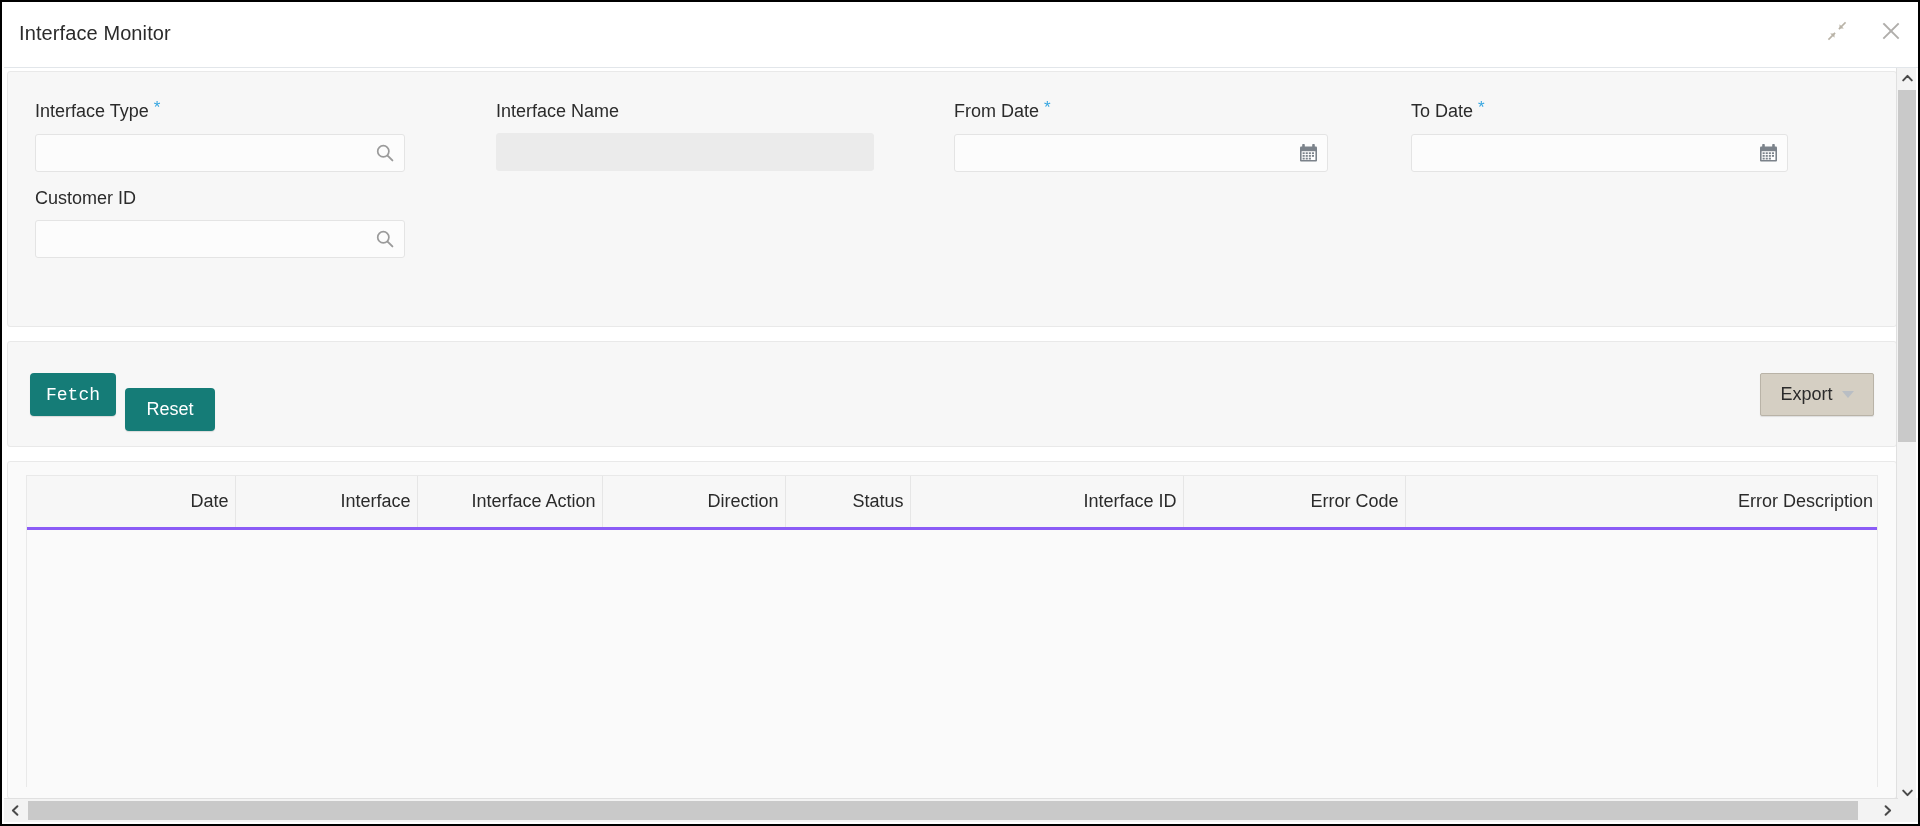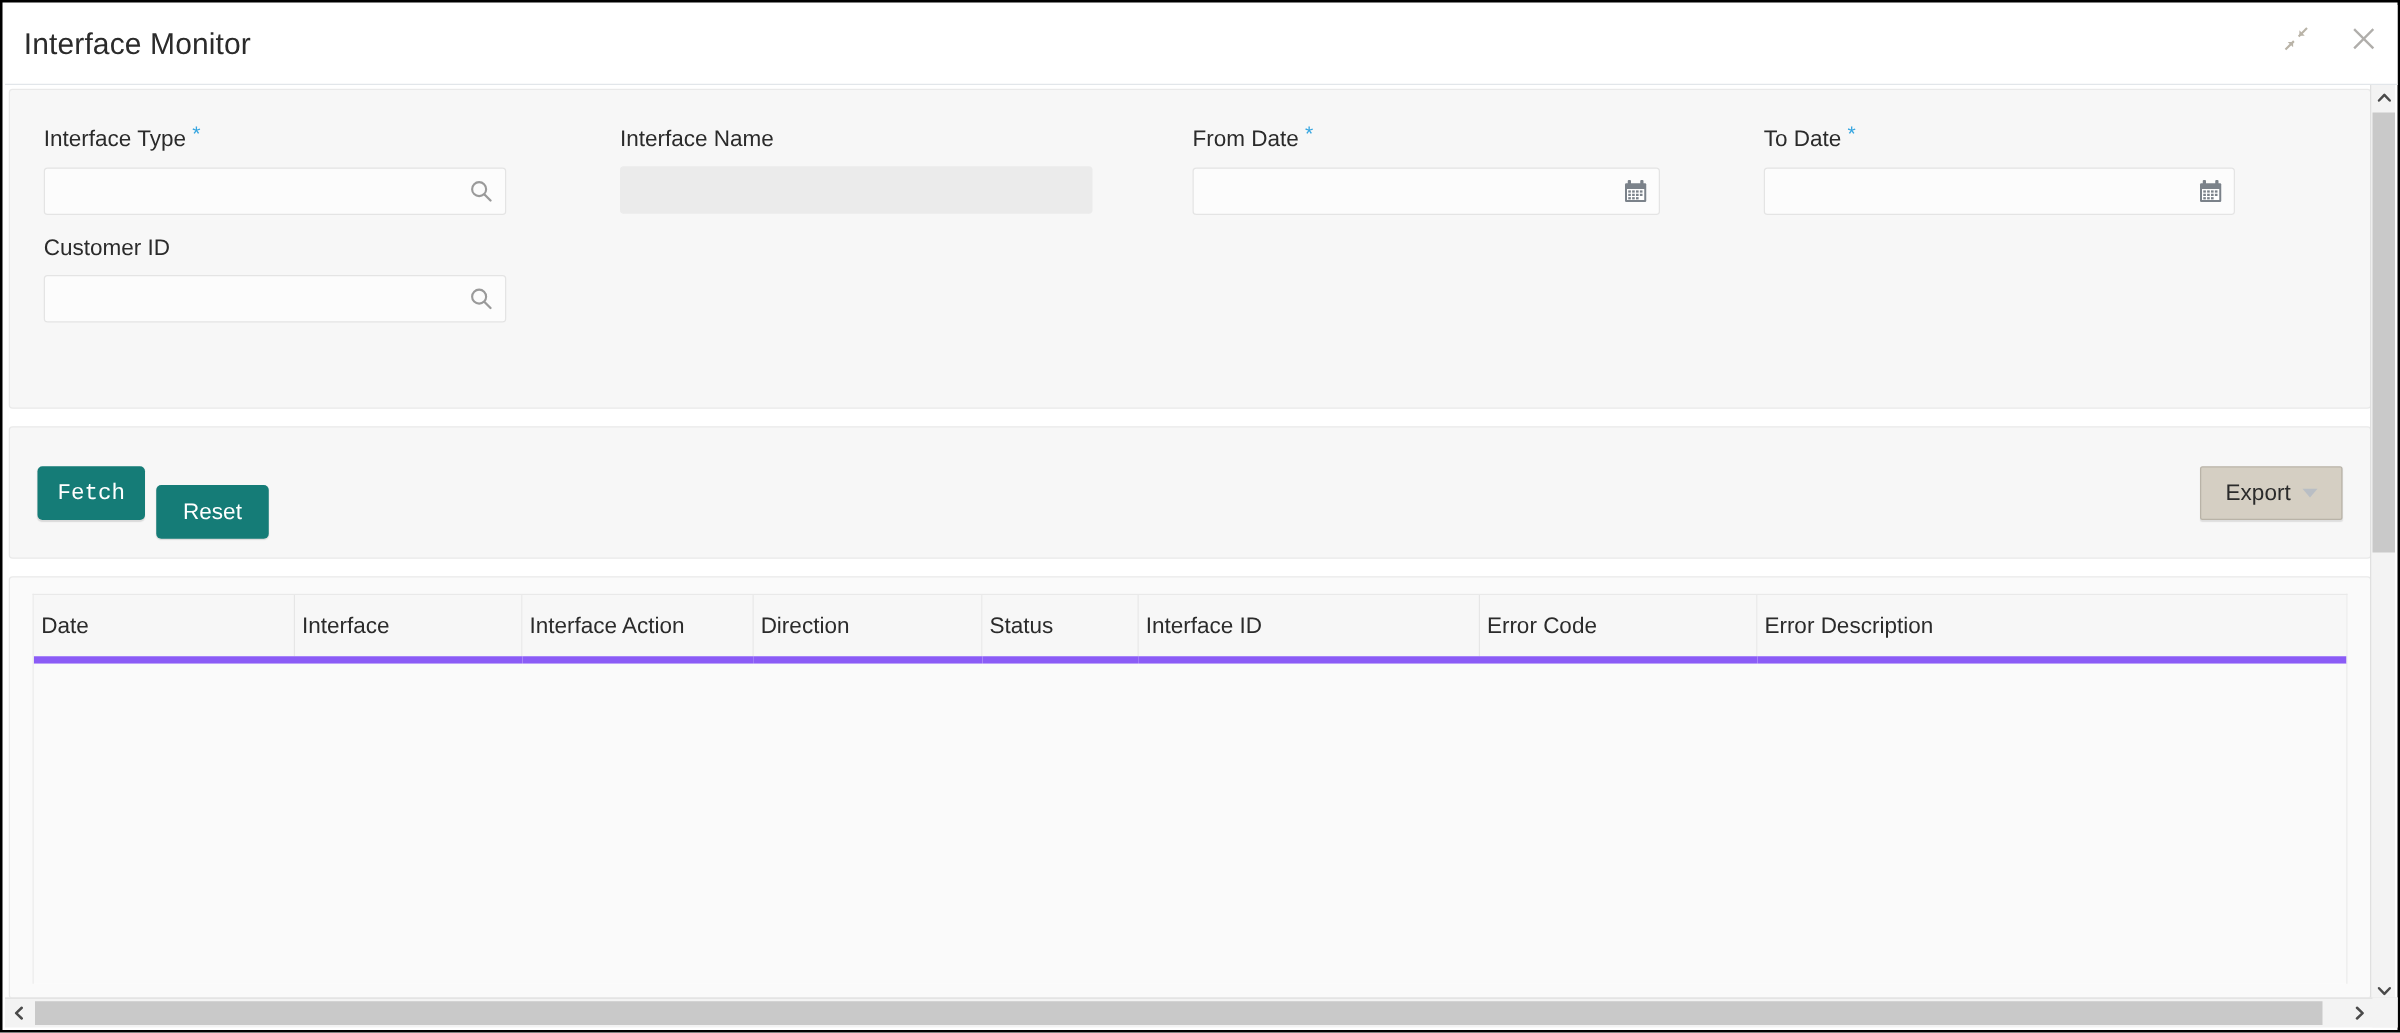--- a/index.html
+++ b/index.html
@@ -21,21 +21,21 @@
 
   
   .titlebar {
     position: absolute; left: 2px; top: 2px;
     width: 1916px; height: 64px;
     background: #ffffff;
     border-bottom: 1px solid #e2e6ea;
   }
   .title-text {
     position: absolute; left: 15px; top: 18px;
-    font-size: 24px; color: #2b2b2b; font-weight: 400;
+    font-size: 20px; color: #2b2b2b; font-weight: 400;
     letter-spacing: .1px;
     white-space: nowrap;
   }
   .title-actions {
     position: absolute; right: 14px; top: 12px;
     display: flex; align-items: center; gap: 24px;
   }
   .ticon {
     width: 30px; height: 30px;
     display: flex; align-items: center; justify-content: center;
@@ -149,22 +149,22 @@
     width: 1852px;
     table-layout: fixed;
   }
   table.grid th {
     background: #f7f7f7;
     font-weight: 400;
     font-size: 18px;
     color: #2b2b2b;
     height: 52px;
     border-right: 1px solid #e6e6e6;
-    border-bottom: 6px solid #8b5cf6;
-    text-align: left;
+    border-bottom: 3px solid #8b5cf6;
+    text-align: right;
     padding: 0 6px;
     white-space: nowrap;
     overflow: hidden;
   }
   table.grid th:last-child { border-right: none; }
   .grid-body { height: 258px; background: #fafafa; }
 
   
   .vscroll {
     position: absolute; right: 2px; top: 66px;

